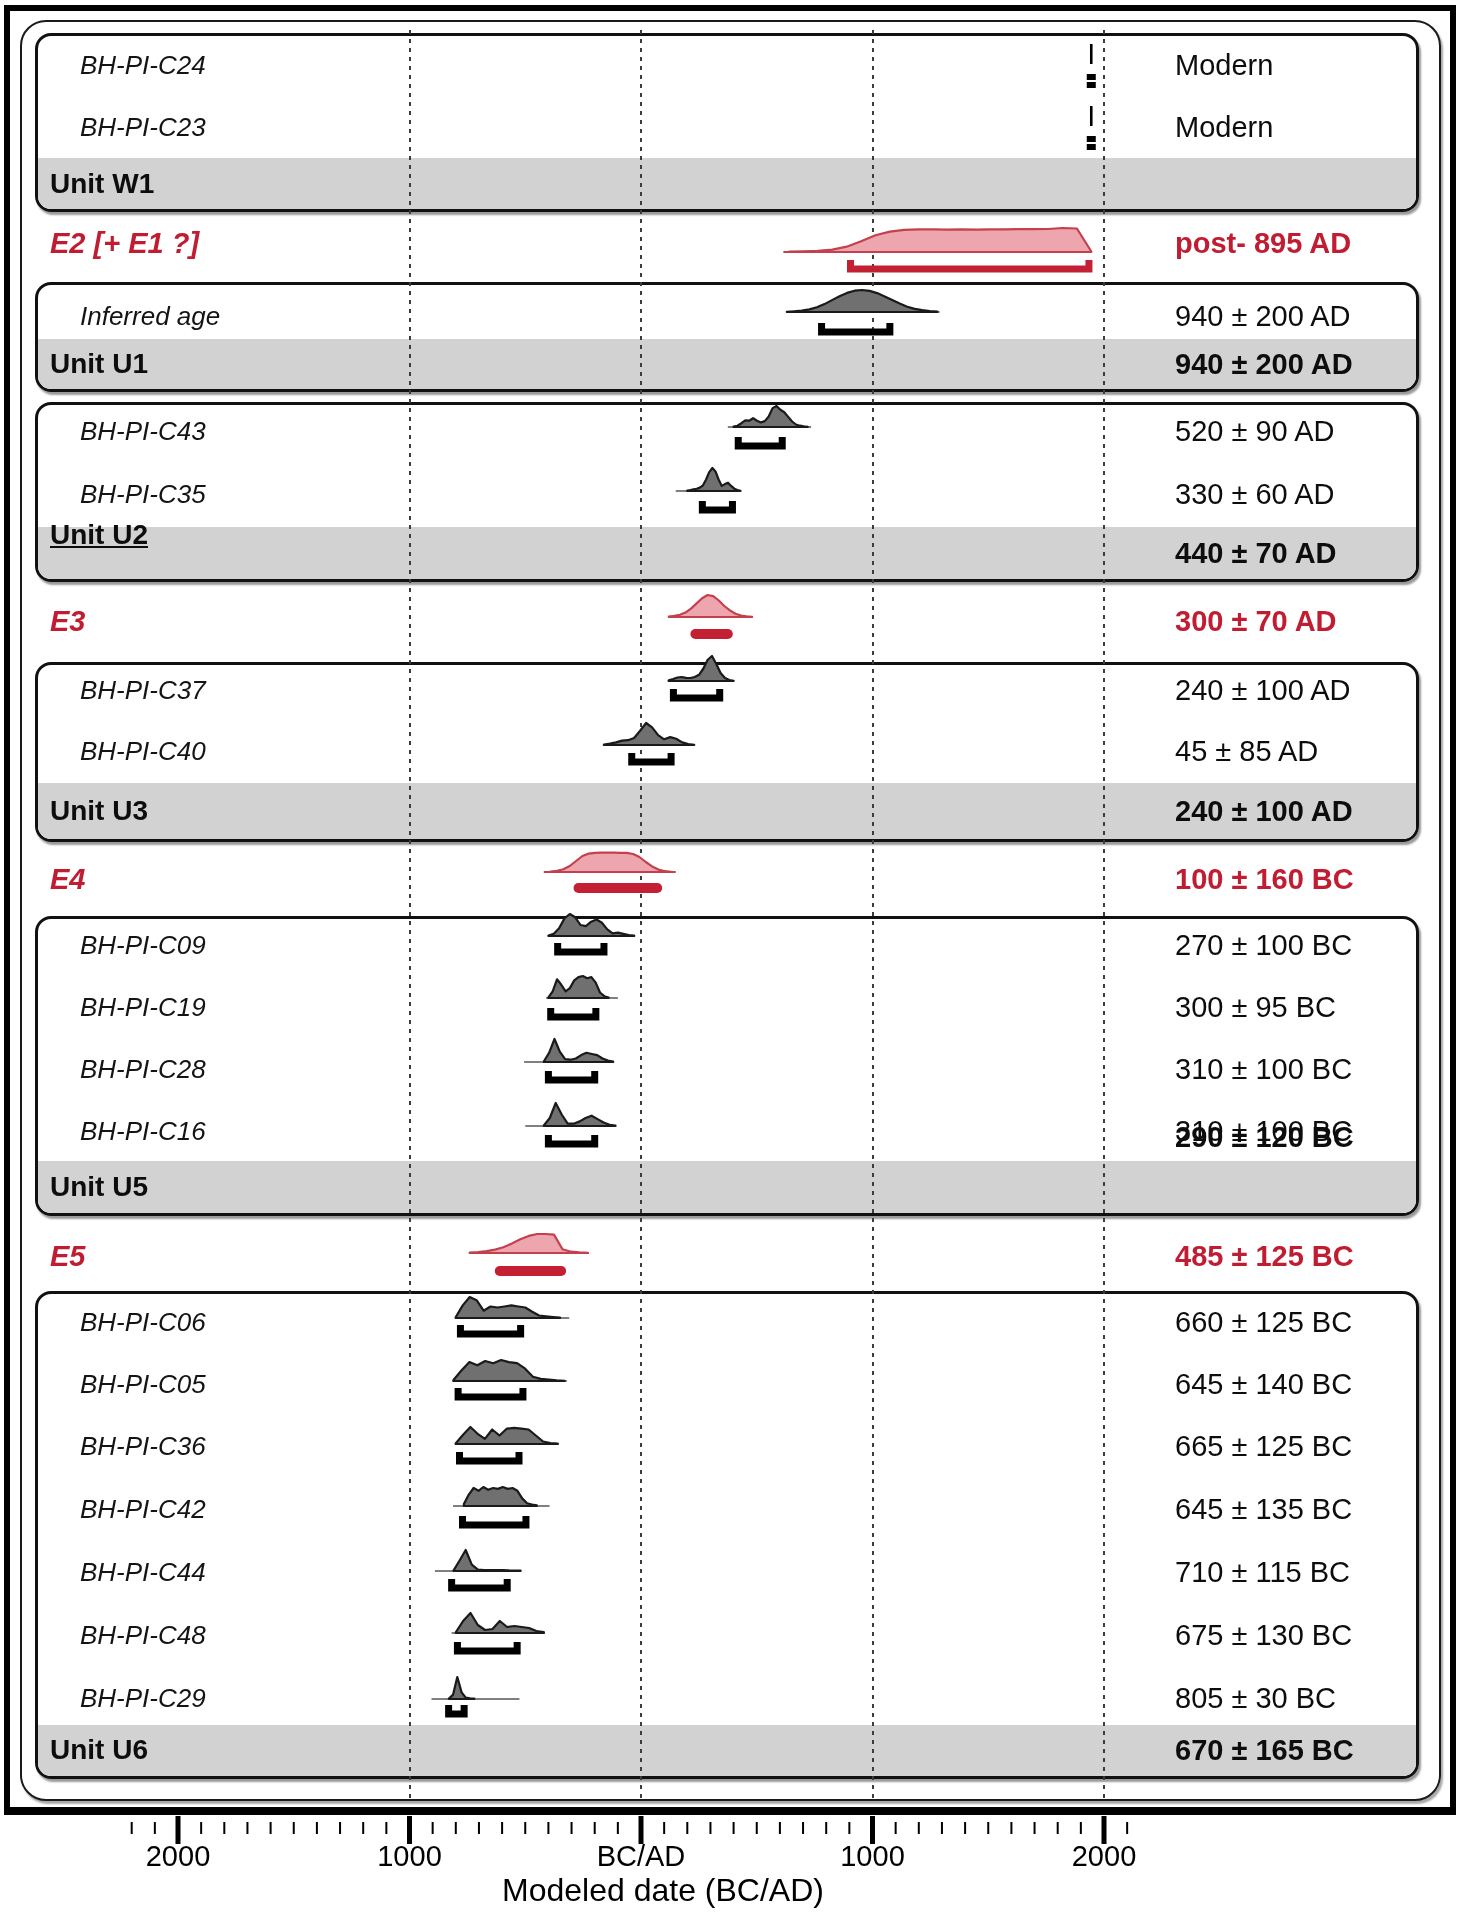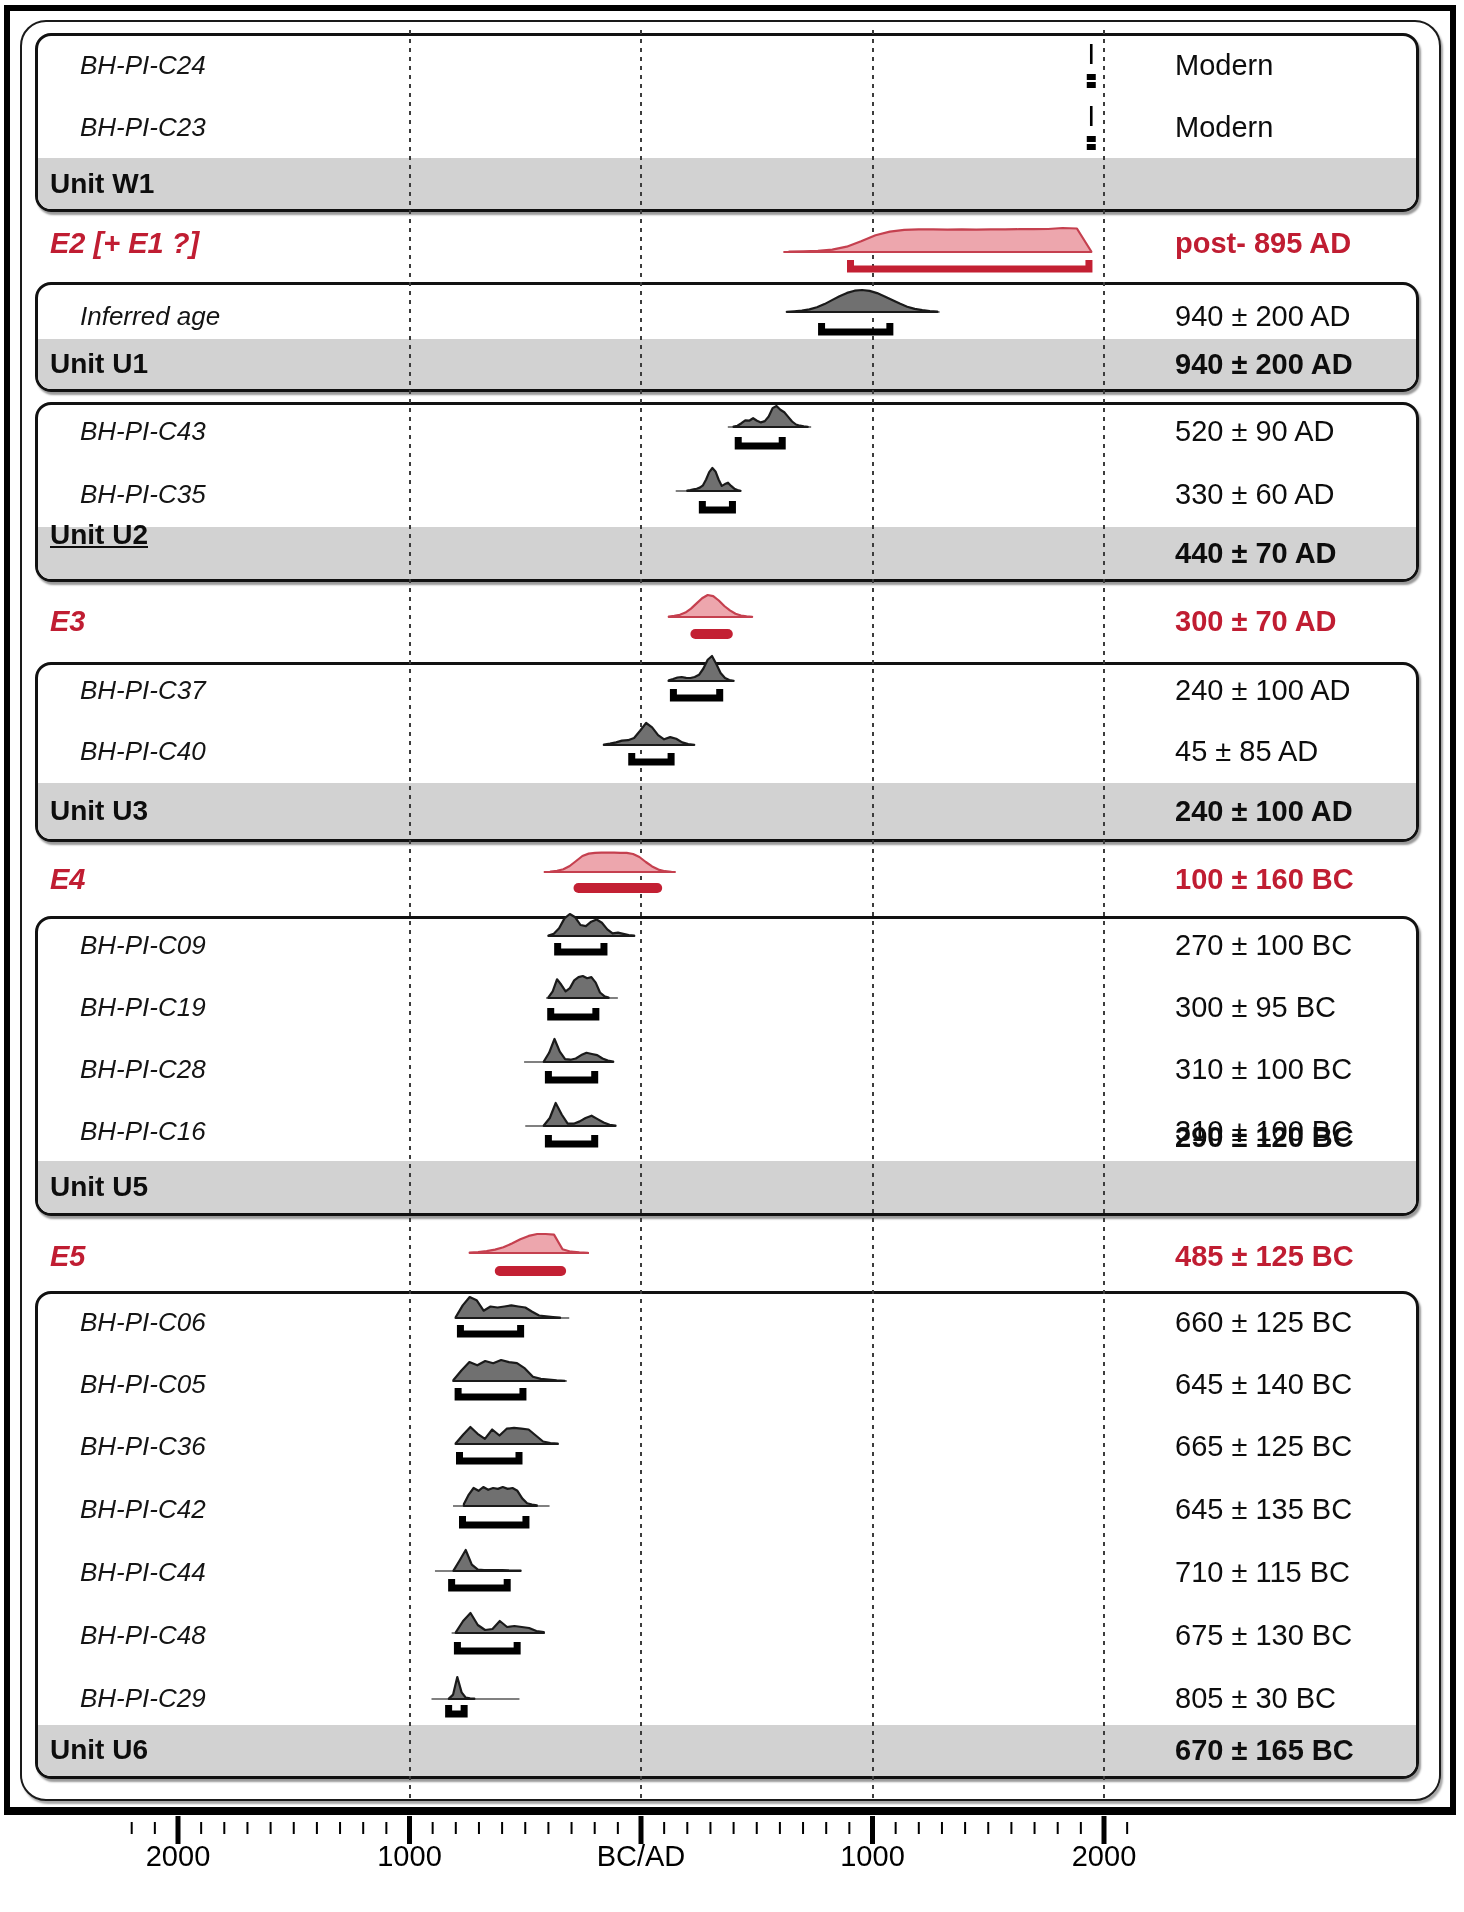--- a/index.html
+++ b/index.html
@@ -225,13 +225,14 @@
     <div class="lbl val" style="top: 1635px;">675 ± 130 BC</div>
     <div class="lbl sample-lbl" style="top: 1698px;">BH-PI-C29</div>
     <div class="lbl val" style="top: 1698px;">805 ± 30 BC</div>
     <div class="lbl unit-lbl" style="top: 1750px;">Unit U6</div>
     <div class="lbl val val-unit" style="top: 1750px;">670 ± 165 BC</div>
     <div class="tick-lbl" style="left: 178px; top: 1840px;">2000</div>
     <div class="tick-lbl" style="left: 409.5px; top: 1840px;">1000</div>
     <div class="tick-lbl" style="left: 641px; top: 1840px;">BC/AD</div>
     <div class="tick-lbl" style="left: 872.5px; top: 1840px;">1000</div>
     <div class="tick-lbl" style="left: 1104px; top: 1840px;">2000</div>
+    <div class="axis-title" style="left: 663px; top: 1872px;">Modeled date (BC/AD)</div>
   </div>
 
 </body></html>

